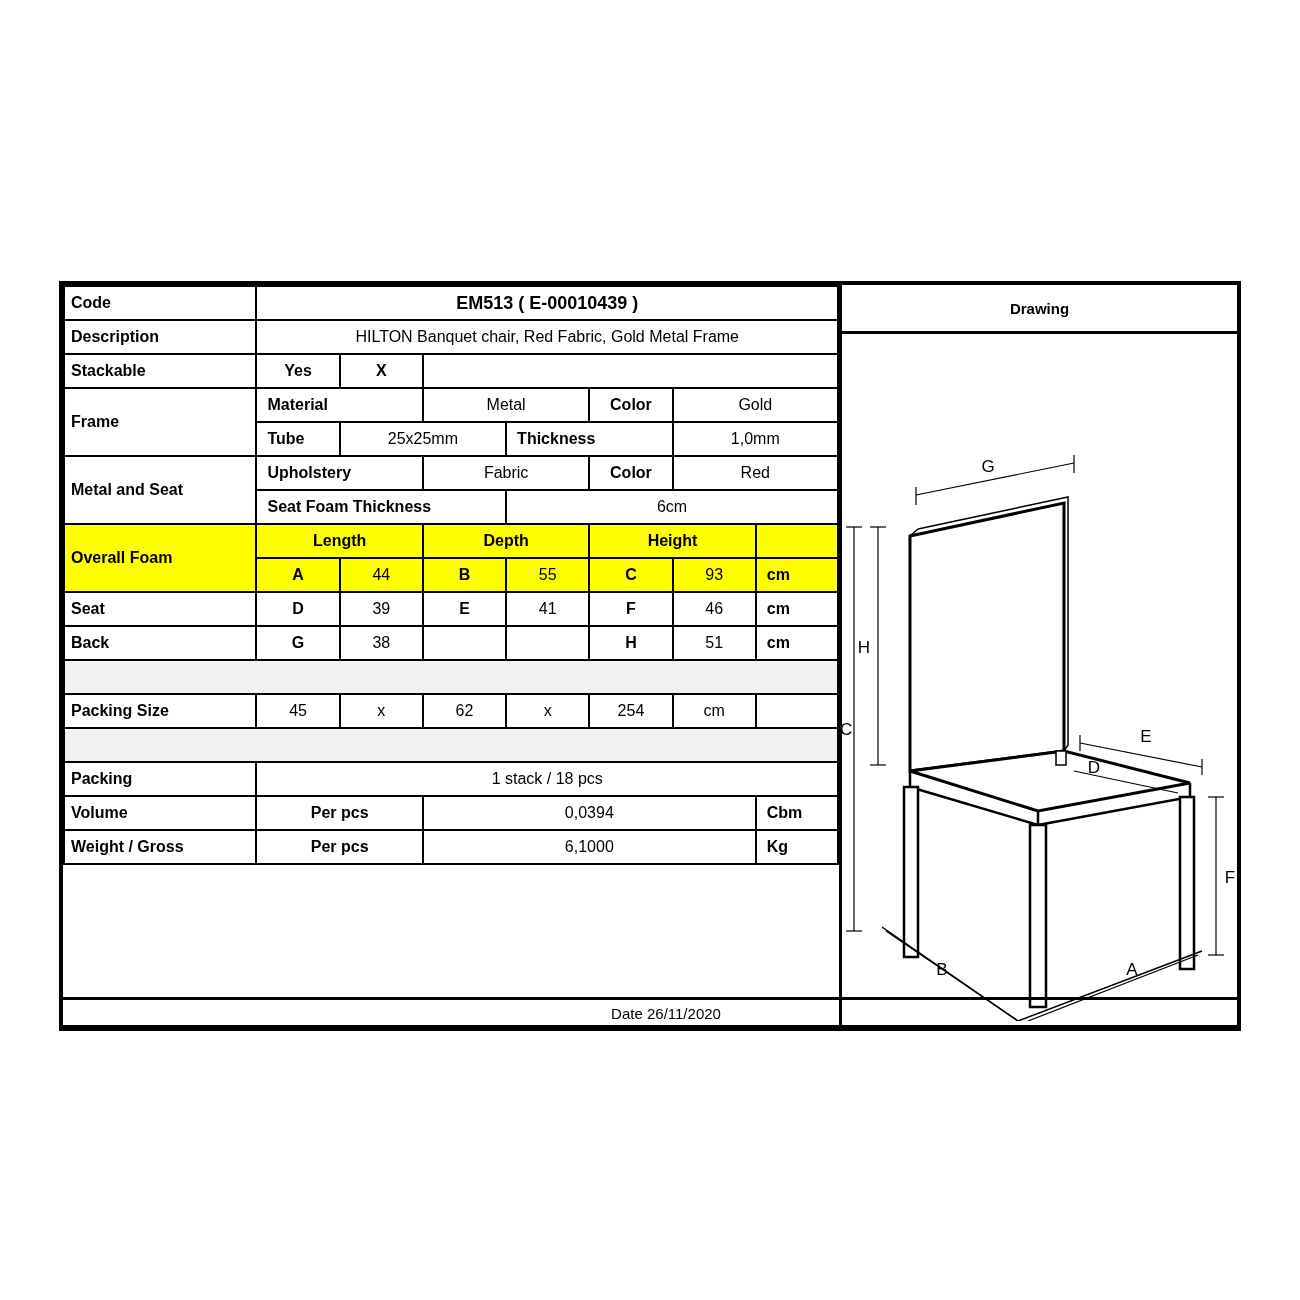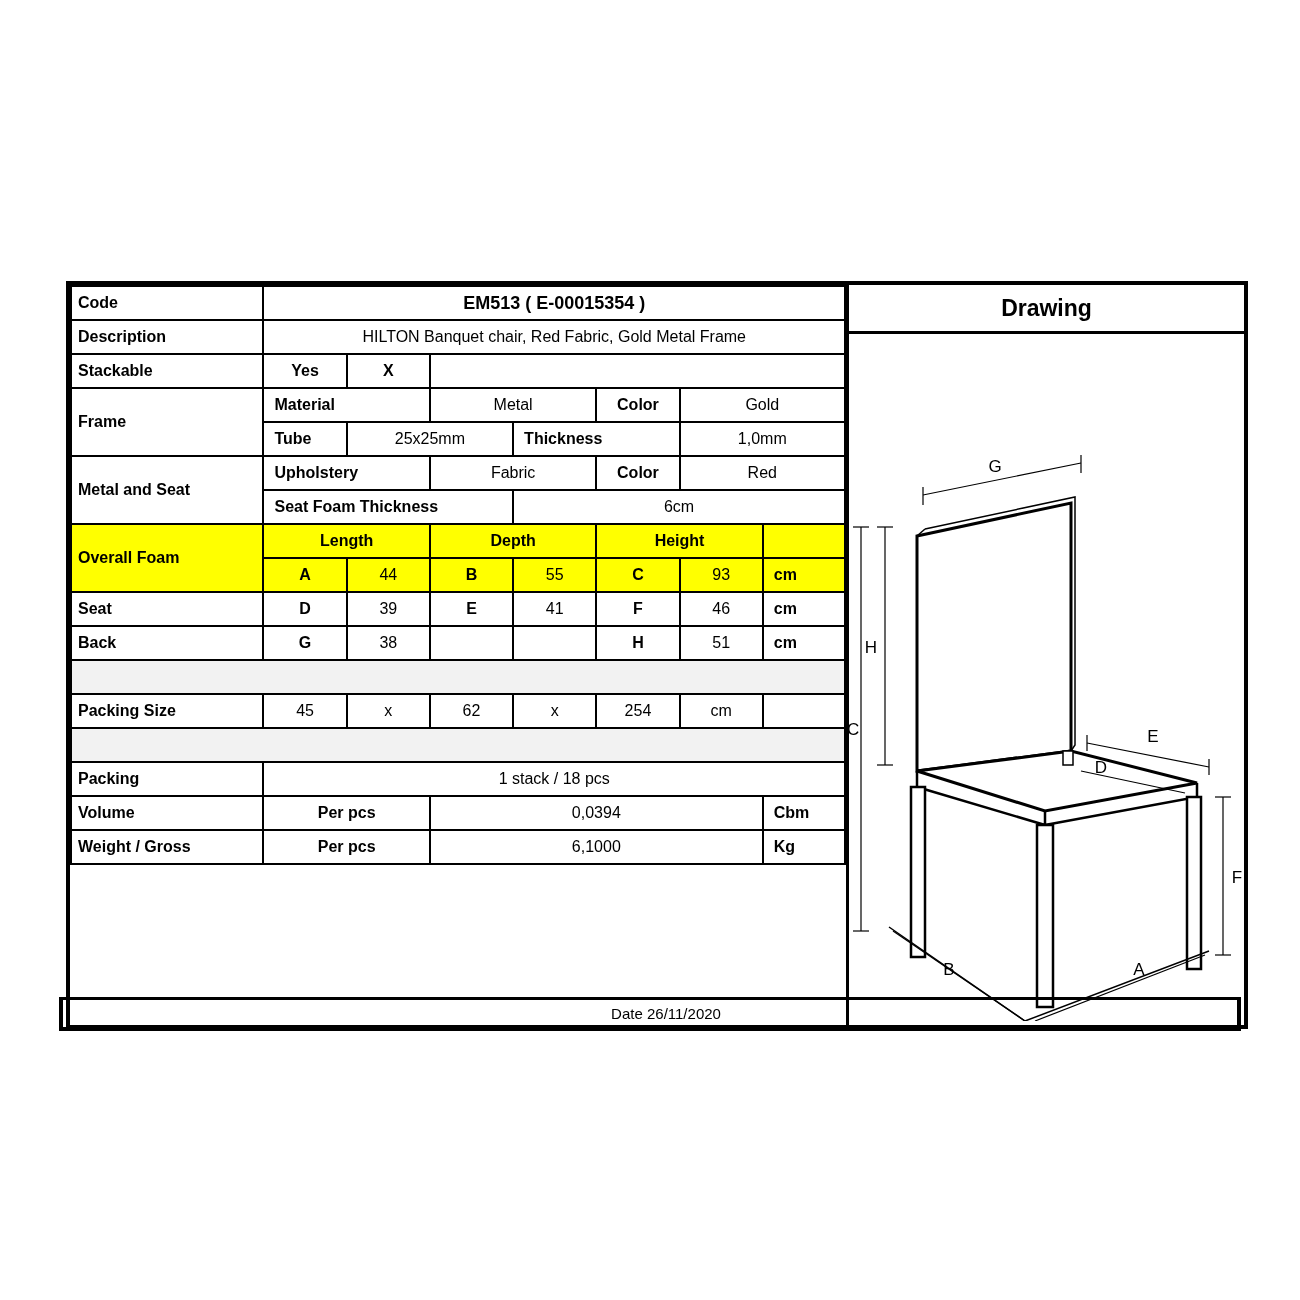--- a/index.html
+++ b/index.html
@@ -33,41 +33,40 @@
   }
   .frame {
     position: absolute;
     left: 59px;
     top: 281px;
     width: 1182px;
     height: 748px;
     border: 4px solid #000;
     box-sizing: border-box;
     display: flex;
-    margin-left: 7px;
   }
   .left-col {
     width: 779px;
     box-sizing: border-box;
     border-right: 3px solid #000;
     display: flex;
     flex-direction: column;
   }
   .right-col {
     flex: 1;
     box-sizing: border-box;
     position: relative;
   }
   .drawing-head {
     height: 46px;
     border-bottom: 3px solid #000;
     display: flex;
     align-items: center;
     justify-content: center;
-    font-size: 23px;
+    font-size: 15px;
     font-weight: bold;
   }
   .drawing-area {
     position: absolute;
     left: 0;
     top: 46px;
     right: 0;
     bottom: 0;
   }
   table.main {
@@ -126,21 +125,21 @@
             <col style="width:80px">
             <col style="width:80px">
             <col style="width:80px">
             <col style="width:80px">
             <col style="width:80px">
             <col style="width:79px">
           </colgroup>
           <tbody>
             <tr>
               <td class="lbl">Code</td>
-              <td class="ctr bold" colspan="7" style="font-size:18px;">EM513  ( E-00015354 )</td>
+              <td class="ctr bold" colspan="7" style="font-size:18px;">EM513  ( E-00010439 )</td>
             </tr>
             <tr>
               <td class="lbl">Description</td>
               <td class="ctr" colspan="7">HILTON Banquet chair, Red Fabric, Gold Metal Frame</td>
             </tr>
             <tr>
               <td class="lbl">Stackable</td>
               <td class="ctr bold">Yes</td>
               <td class="ctr bold">X</td>
               <td colspan="5"></td>

